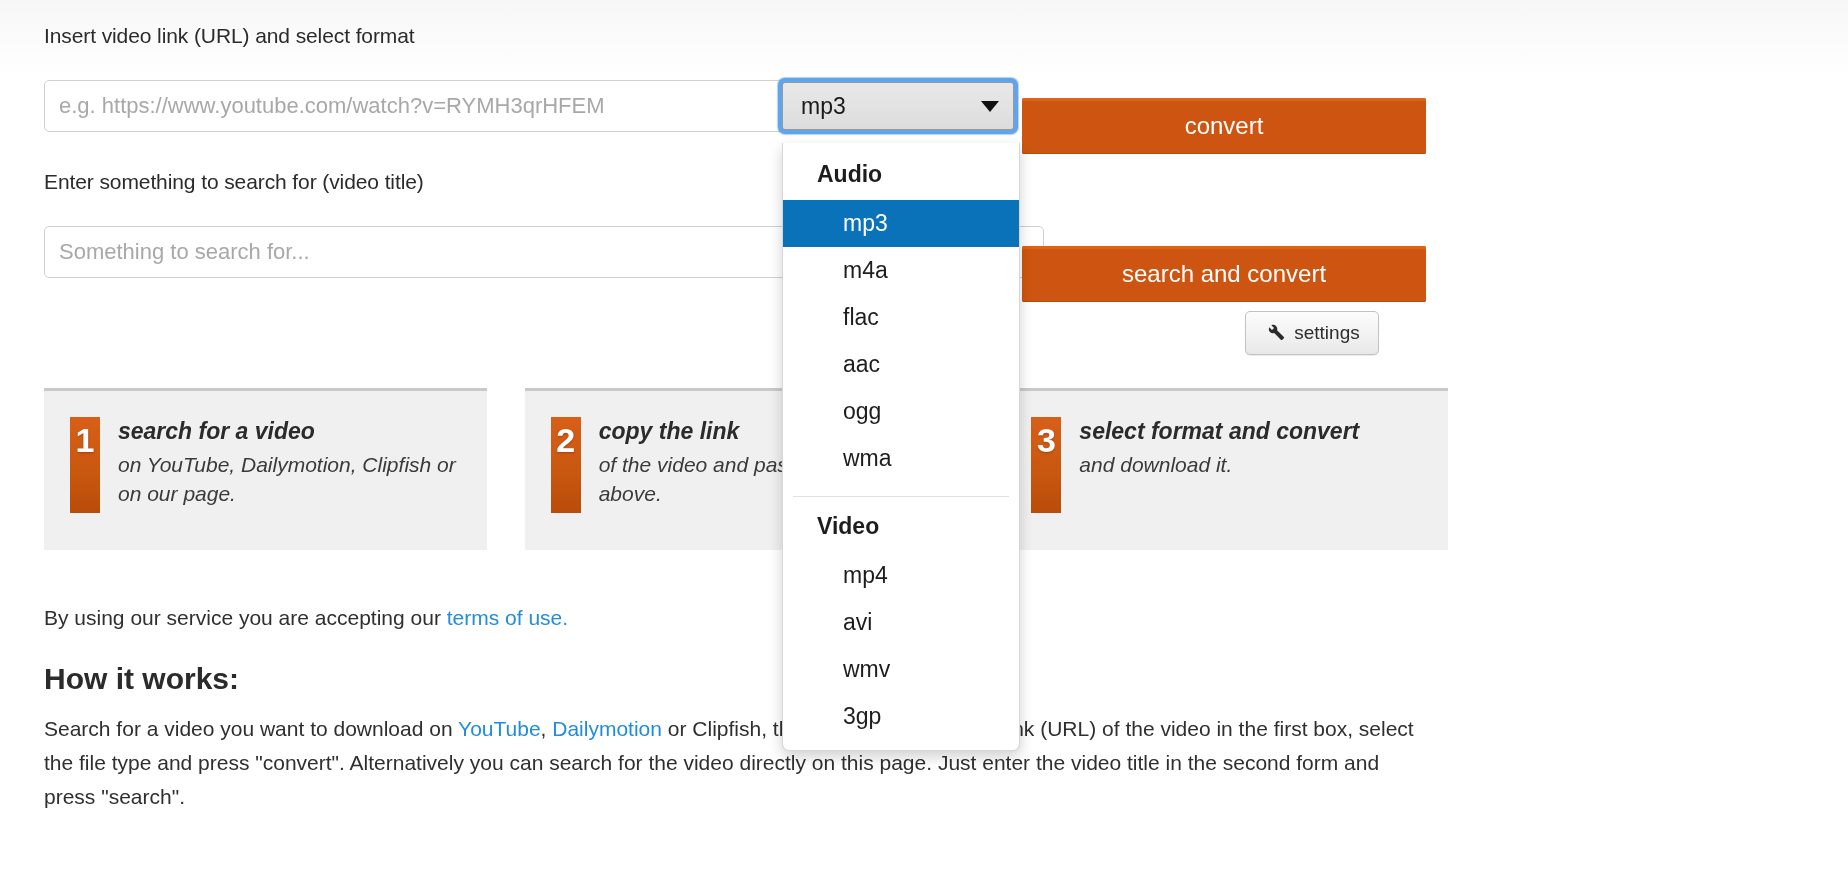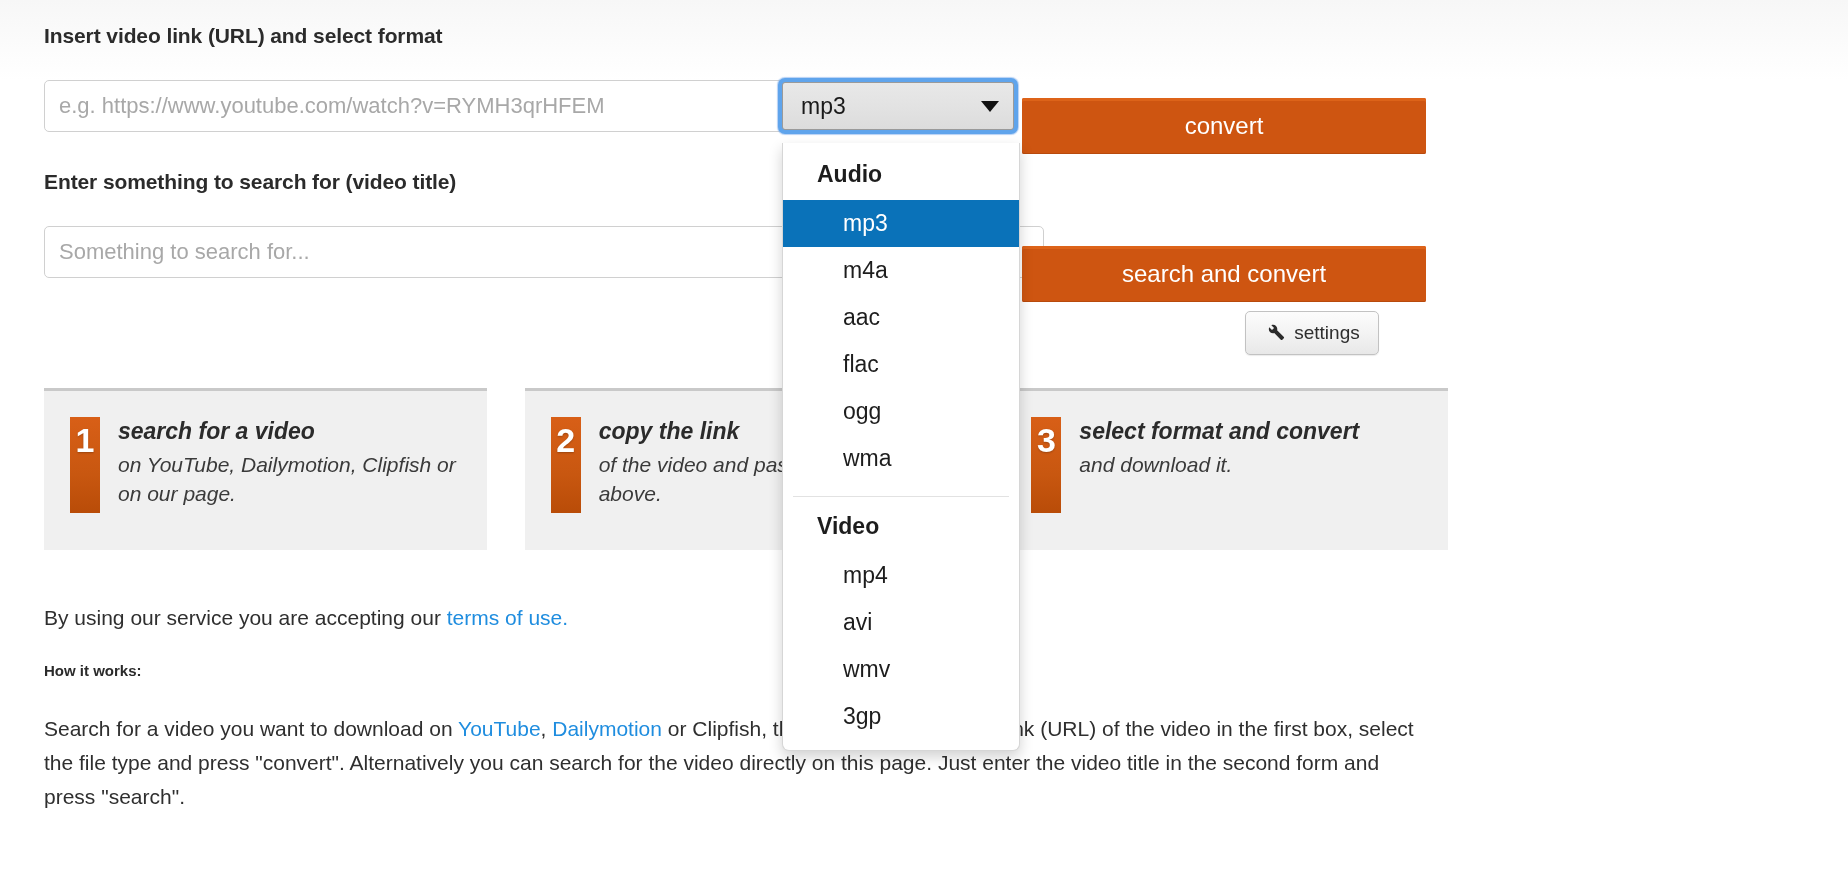--- a/index.html
+++ b/index.html
@@ -21,21 +21,21 @@
   .page {
     position: relative;
     width: 1848px;
     height: 894px;
     background: linear-gradient(to bottom, #f7f7f7 0px, #fbfbfb 40px, #ffffff 80px);
   }
 
   
   .form-label {
     font-size: 21px;
-    font-weight: bold;
+    font-weight: normal;
     color: #2b2b2b;
     letter-spacing: -0.1px;
   }
 
   .label-url   { position: absolute; left: 44px; top: 24px; }
   .label-search{ position: absolute; left: 44px; top: 170px; }
 
   
   .text-input {
     position: absolute;
@@ -183,21 +183,21 @@
     top: 606px;
     font-size: 21px;
     color: #2f2f2f;
   }
   a.link { color: #1f8ddf; text-decoration: none; }
 
   .how-title {
     position: absolute;
     left: 44px;
     top: 662px;
-    font-size: 15px;
+    font-size: 30px;
     font-weight: bold;
     color: #2b2b2b;
   }
   .how-body {
     position: absolute;
     left: 44px;
     top: 712px;
     width: 1390px;
     font-size: 21px;
     line-height: 1.62;
@@ -310,22 +310,22 @@
   <div class="how-body">
     <span>Search for a video you want to download on </span><a class="link" href="#">YouTube</a><span>, </span><a class="link" href="#">Dailymotion</a><span> or Clipfish, then copy and paste the link (URL) of the video in the first box, select the file type and press "convert". Alternatively you can search for the video directly on this page. Just enter the video title in the second form and press "search".</span>
   </div>
 
   <div class="dropdown">
 
     <div class="dd-group-label">Audio</div>
 
     <div class="dd-option selected">mp3</div>
     <div class="dd-option">m4a</div>
+    <div class="dd-option">flac</div>
     <div class="dd-option">aac</div>
-    <div class="dd-option">flac</div>
     <div class="dd-option">ogg</div>
     <div class="dd-option">wma</div>
 
     <div class="dd-sep"></div>
 
     <div class="dd-group-label">Video</div>
 
     <div class="dd-option">mp4</div>
     <div class="dd-option">avi</div>
     <div class="dd-option">wmv</div>

